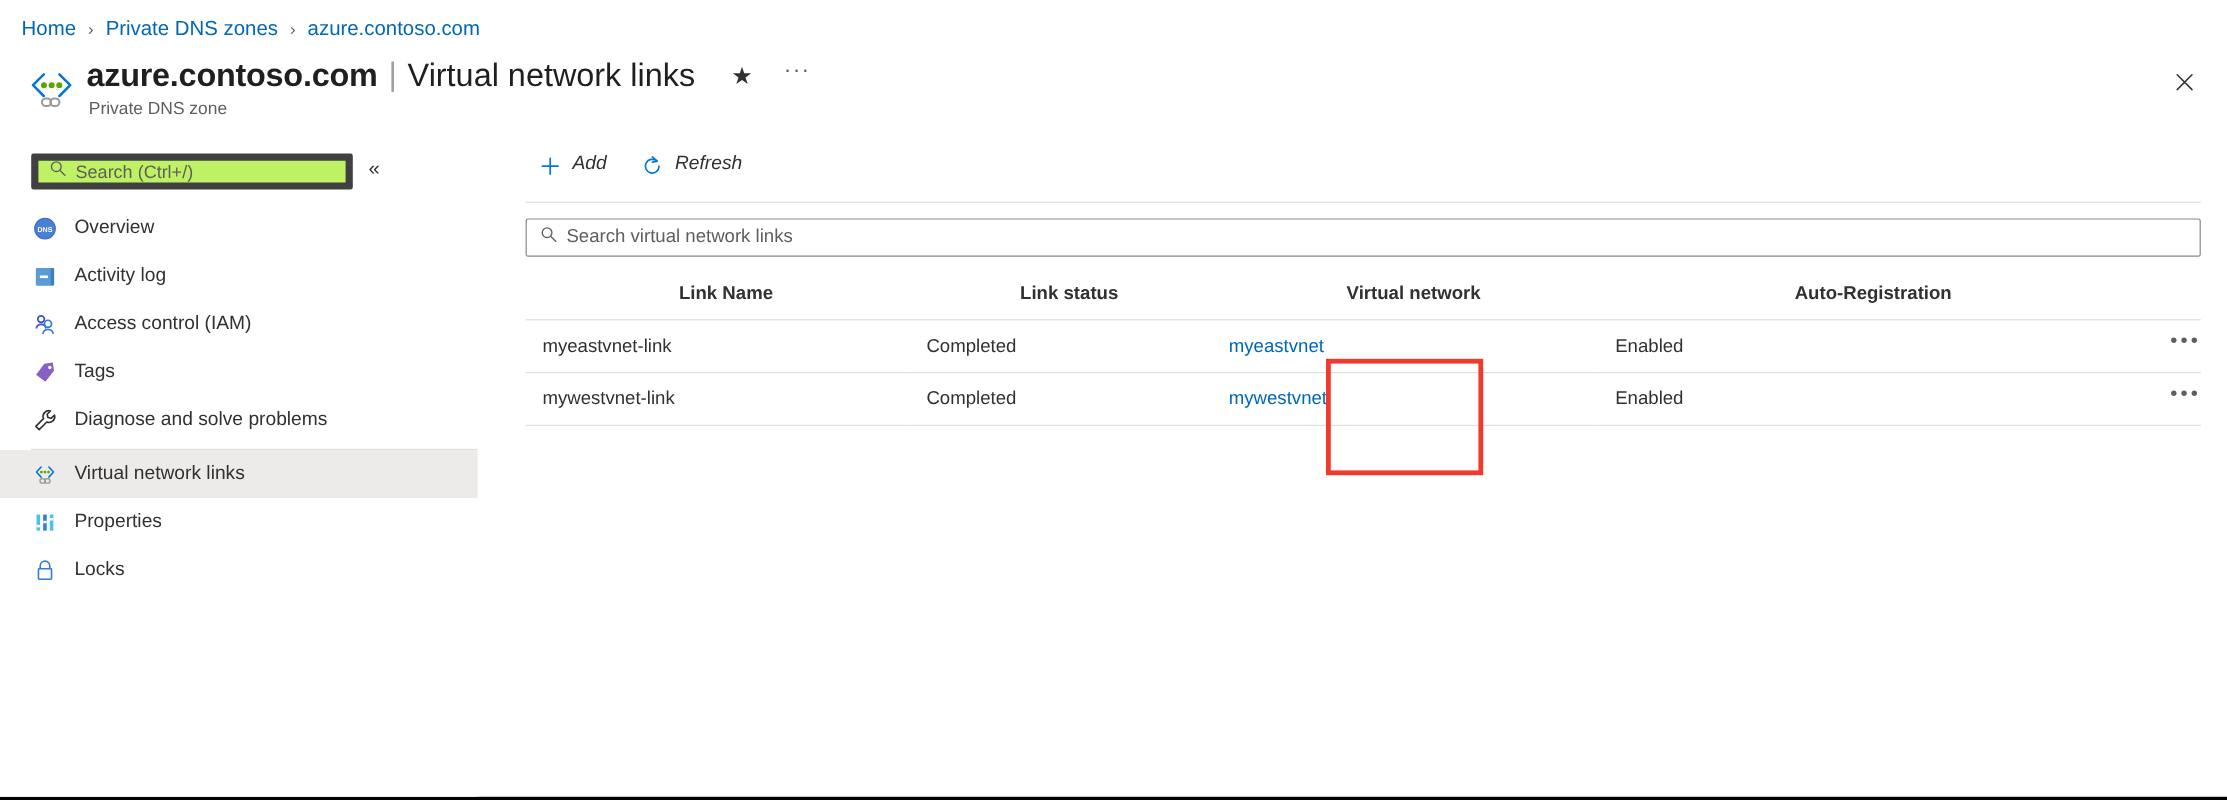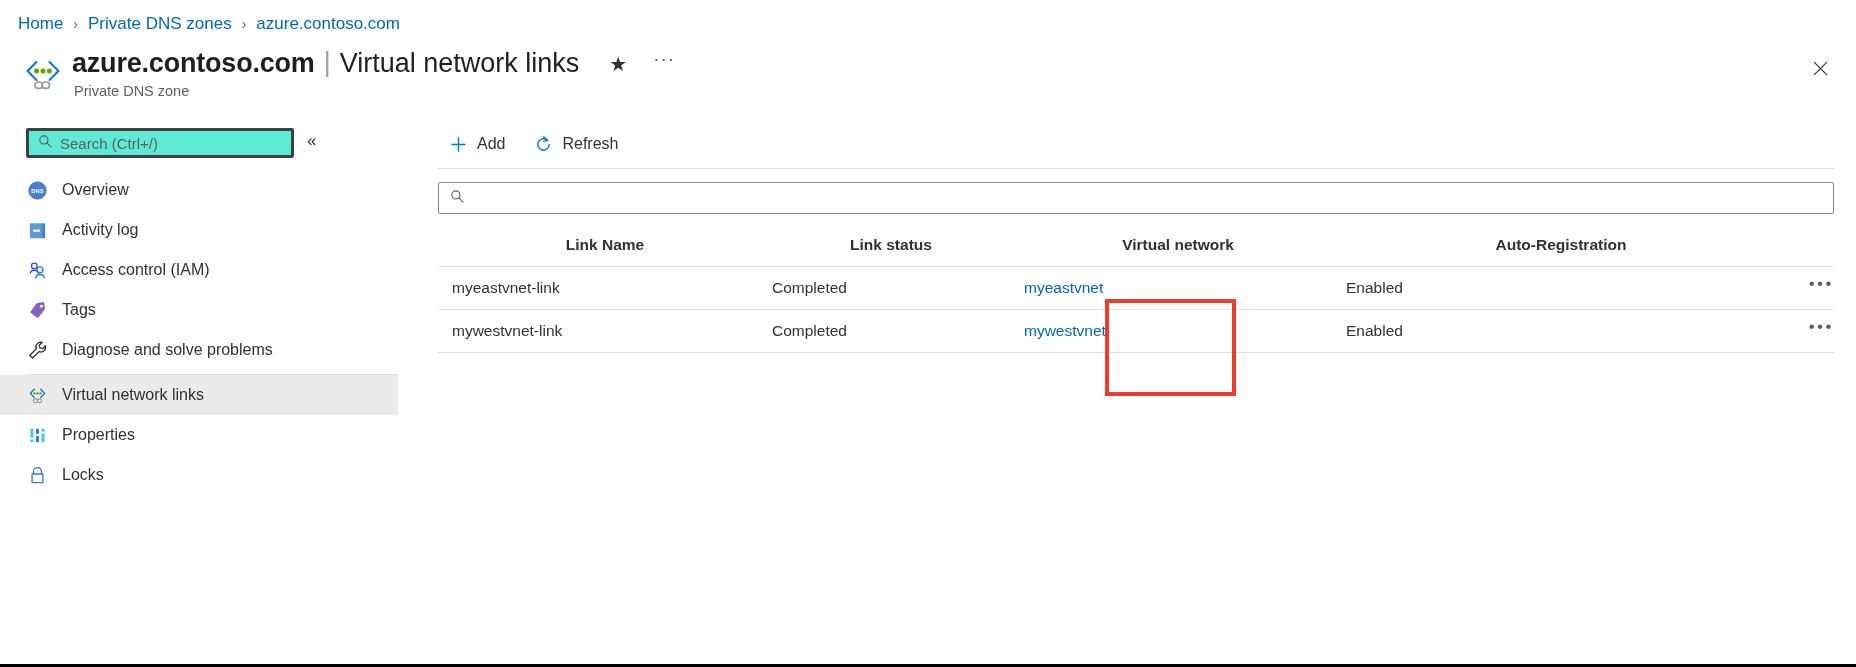--- a/index.html
+++ b/index.html
@@ -79,23 +79,23 @@
   .sidebar {
     position: absolute;
     left: 0; top: 120px;
     width: 398px;
     height: 544px;
     background: #ffffff;
   }
   .search-wrap {
     position: absolute; left: 26px; top: 8px;
     width: 268px; height: 30px;
-    border: 3px solid #404040; border-radius: 2px;
+    border: 6px solid #404040; border-radius: 2px;
     display: flex; align-items: center;
-    background: #5eead4;
+    background: #bef264;
   }
   .search-wrap .mag { margin: 0 7px 0 9px; flex: 0 0 auto; }
   .search-wrap input {
     border: 0; outline: 0; flex: 1 1 auto;
     font-family: "Liberation Sans", sans-serif;
     font-size: 15px; color: #323130; background: transparent;
     padding: 0; width: 100%;
   }
   .search-wrap input::placeholder { color: #605e5c; opacity: 1; }
   .collapse-chevrons {
@@ -132,24 +132,25 @@
   .content {
     position: absolute;
     left: 420px; top: 120px;
     right: 0; bottom: 0;
   }
   .toolbar {
     display: flex; align-items: center;
     height: 48px; padding-left: 18px;
   }
   .tb-btn {
-    display: flex; align-items: center;
+    display: flex; align-items: flex-start;
     height: 32px; padding: 0 10px;
     margin-right: 8px; cursor: pointer;
     border-radius: 2px;
+    font-style: italic;
   }
   .tb-ico {
     width: 20px; height: 20px; margin-right: 9px;
     display: flex; align-items: center; justify-content: center;
     flex: 0 0 auto;
   }
   .tb-label { font-size: 16px; color: #323130; white-space: nowrap; }
   .tb-rule {
     height: 1px; background: #e1dfdd;
     margin-left: 18px; margin-right: 22px;
@@ -396,20 +397,21 @@
 
     <div class="tb-rule"></div>
 
     <div class="grid-search">
       <span class="mag">
         <svg viewBox="0 0 16 16" width="15" height="15">
           <circle cx="6.3" cy="6.3" r="4.3" fill="none" stroke="#605e5c" stroke-width="1.2"></circle>
           <path d="M9.6 9.6 L14 14" stroke="#605e5c" stroke-width="1.2" stroke-linecap="round"></path>
         </svg>
       </span>
+      <input type="text" placeholder="Search virtual network links" style="">
     </div>
 
     <table class="grid">
       <thead>
         <tr>
           <th class="col-name">Link Name</th>
           <th class="col-status">Link status</th>
           <th class="col-vnet">Virtual network</th>
           <th class="col-auto">Auto-Registration</th>
           <th class="col-menu"></th>

